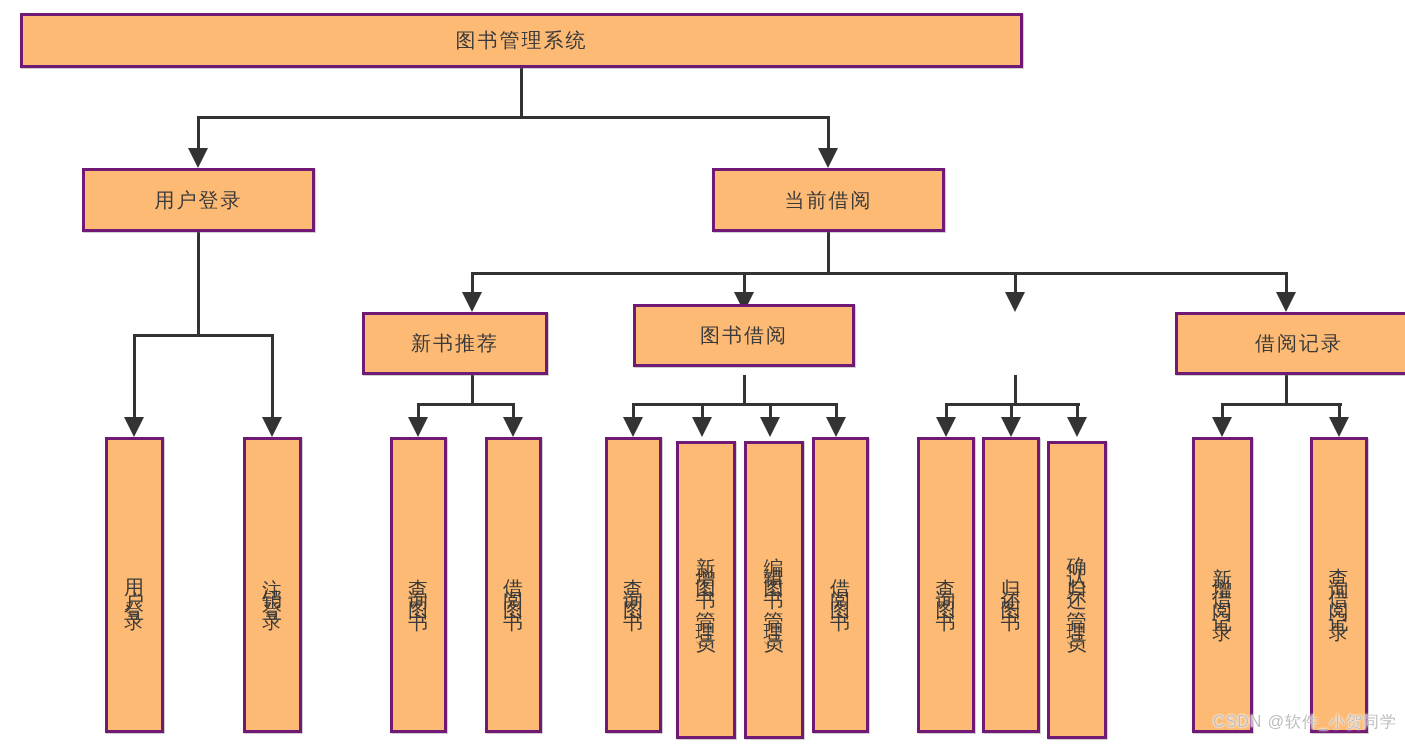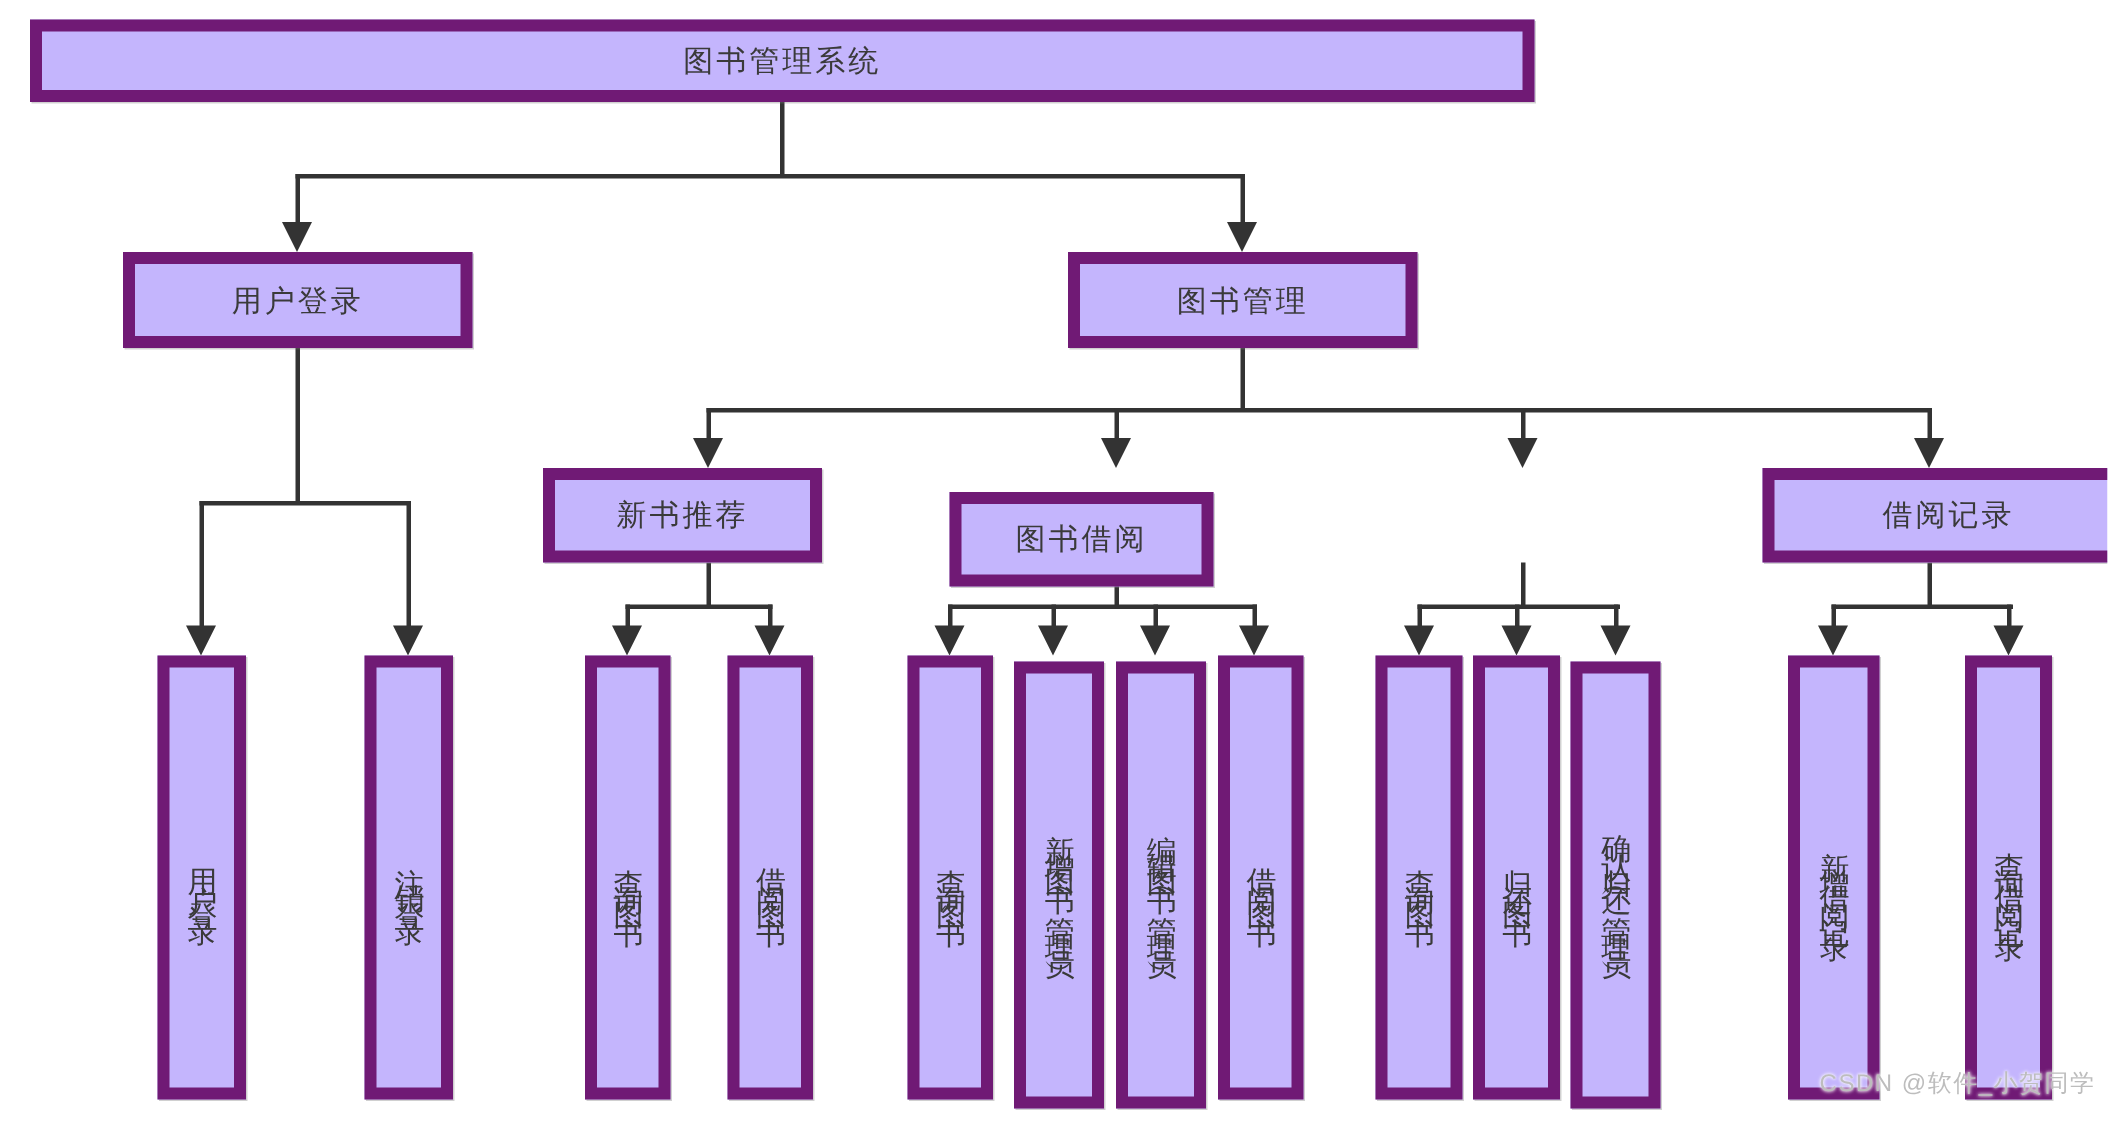--- a/index.html
+++ b/index.html
@@ -1,22 +1,22 @@
 <!DOCTYPE html>
 <html><head>
 <meta charset="utf-8">
 <style>
   html,body{margin:0;padding:0;background:#ffffff;}
   .canvas{
     position:relative;width:1405px;height:747px;background:#ffffff;overflow:hidden;
     font-family:"Liberation Sans",sans-serif;color:#3a3a3a;
   }
   .box{
-    position:absolute;box-sizing:border-box;background:#c4b5fd;
-    border:8px solid #701a75;display:flex;align-items:center;justify-content:center;
+    position:absolute;box-sizing:border-box;background:#fdba74;
+    border:3px solid #701a75;display:flex;align-items:center;justify-content:center;
     box-shadow:1px 1px 0 rgba(120,120,120,.35);
   }
   .hbox span{font-size:20px;letter-spacing:2px;white-space:nowrap;}
   .vbox span{
     writing-mode:vertical-rl;font-size:20px;line-height:1;letter-spacing:11px;
     white-space:nowrap;
   }
   .vline{position:absolute;width:3px;background:#333333;}
   .hline{position:absolute;height:3px;background:#333333;}
   .arrow{
@@ -95,27 +95,27 @@
   <div class="arrow" style="left:1329px;top:417px"></div>
 
   <div class="box hbox" style="left:20px;top:13px;width:1003px;height:55px">
     <span>图书管理系统</span>
   </div>
 
   <div class="box hbox" style="left:82px;top:168px;width:233px;height:64px">
     <span>用户登录</span>
   </div>
   <div class="box hbox" style="left:712px;top:168px;width:233px;height:64px">
-    <span>图书管理</span>
+    <span>当前借阅</span>
   </div>
 
   <div class="box hbox" style="left:362px;top:312px;width:186px;height:63px">
     <span>新书推荐</span>
   </div>
-  <div class="box hbox" style="left:633px;top:328px;width:176px;height:63px">
+  <div class="box hbox" style="left:633px;top:304px;width:222px;height:63px">
     <span>图书借阅</span>
   </div>
   <div class="box hbox" style="left:1175px;top:312px;width:248px;height:63px">
     <span>借阅记录</span>
   </div>
 
   <div class="box vbox" style="left:105px;top:437px;width:59px;height:296px">
     <span>用户登录</span>
   </div>
   <div class="box vbox" style="left:243px;top:437px;width:59px;height:296px">

